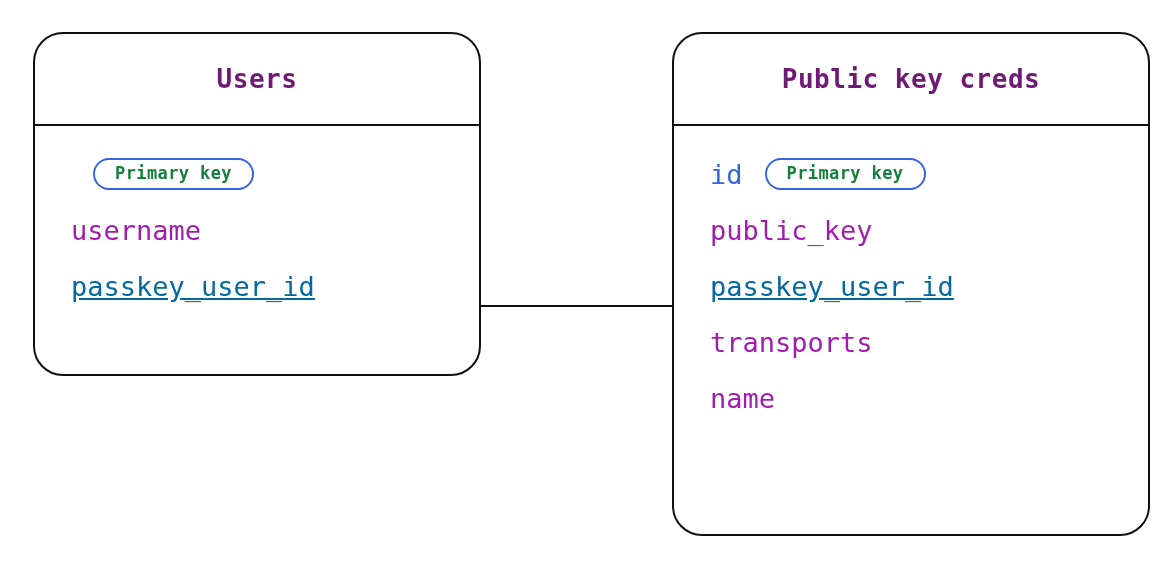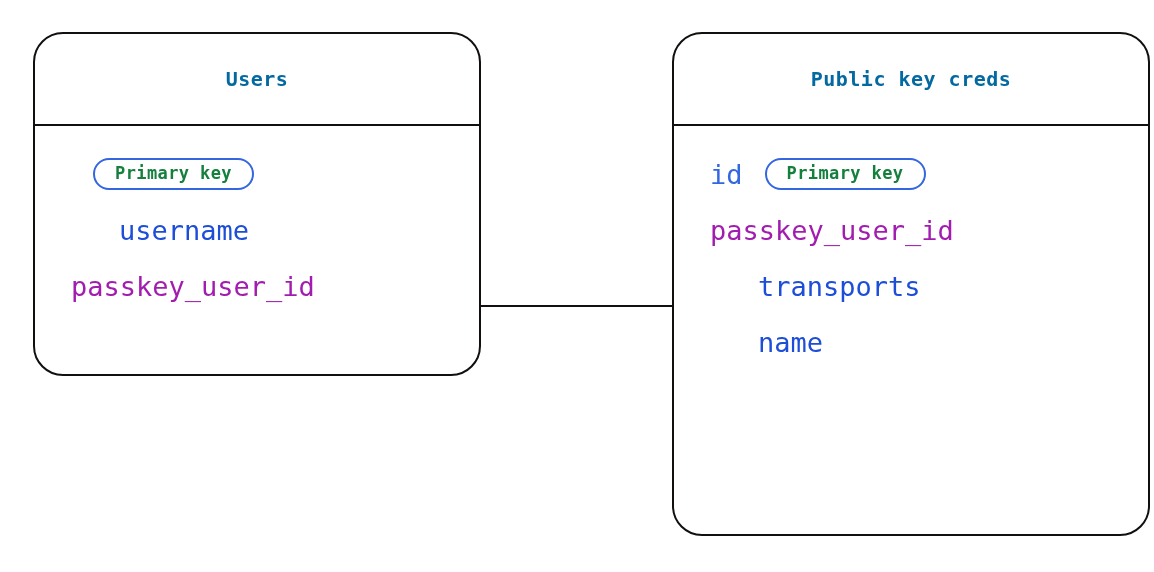--- a/index.html
+++ b/index.html
@@ -34,45 +34,45 @@
     box-sizing: border-box;
     height: 92px;
     display: flex;
     align-items: center;
     justify-content: center;
     border-bottom: 2px solid #12100e;
   }
   .entity-title {
     font-family: "DejaVu Sans Mono", "Liberation Mono", monospace;
     font-weight: 700;
-    font-size: 20px;
+    font-size: 26px;
     letter-spacing: 0.5px;
-    color: #0369a1;
+    color: #701a75;
     white-space: nowrap;
   }
   .entity-fields {
     box-sizing: border-box;
     padding: 29px 0 10px 36px;
   }
   .field-row {
     display: flex;
     align-items: center;
     height: 38px;
     margin-bottom: 18px;
   }
   .field-name {
     font-family: "DejaVu Sans Mono", "Liberation Mono", monospace;
     font-size: 27px;
     line-height: 1;
     color: #12100e;
     white-space: nowrap;
   }
   .field-name.key   { color: #3366e0; }
-  .field-name.fk    { color: #a21caf; }
-  .field-name.plain { color: #1d4ed8; margin-left: 48px; }
+  .field-name.fk    { color: #0369a1; text-decoration: underline; }
+  .field-name.plain { color: #a21caf; }
 
   
   .pk-badge {
     display: inline-flex;
     align-items: center;
     justify-content: center;
     margin-left: 22px;
     padding: 4px 20px 5px 20px;
     border: 2px solid #3366e0;
     border-radius: 999px;
@@ -122,20 +122,23 @@
     <div class="entity-header">
       <div class="entity-title">Public key creds</div>
     </div>
     <div class="entity-fields">
 
       <div class="field-row">
         <span class="field-name key">id</span>
         <span class="pk-badge">Primary key</span>
       </div>
 
+      <div class="field-row">
+        <span class="field-name plain">public_key</span>
+      </div>
 
       <div class="field-row">
         <span class="field-name fk">passkey_user_id</span>
       </div>
 
 
       <div class="field-row">
         <span class="field-name plain">transports</span>
       </div>
 

